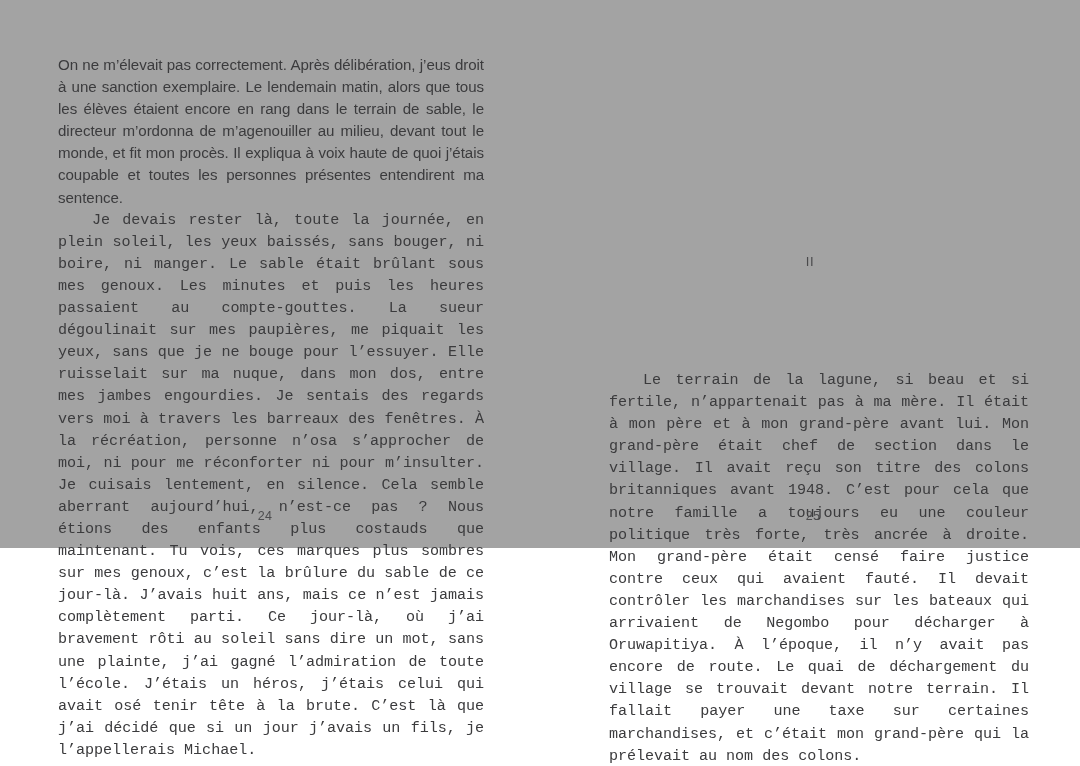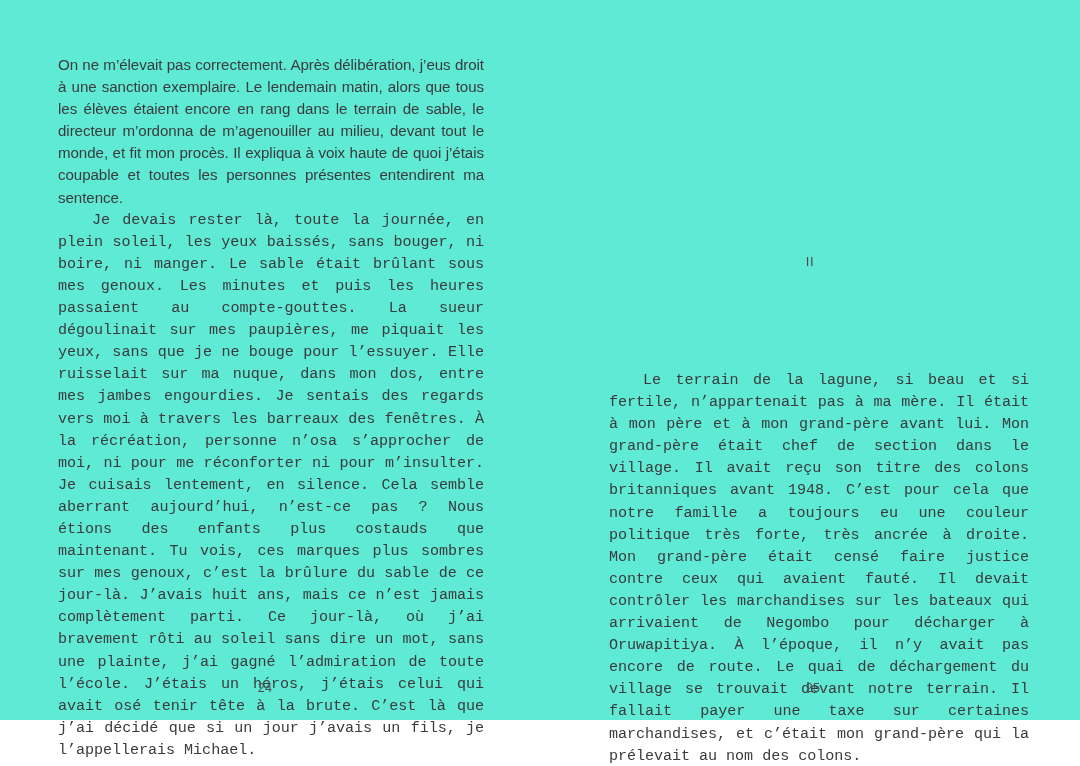--- a/index.html
+++ b/index.html
@@ -17,22 +17,22 @@
 
   .spread {
     position: absolute;
     inset: 0;
     display: flex;
   }
 
   .page {
     position: relative;
     width: 540px;
-    height: 720px;
-    background: #5eead4;
+    height: 548px;
+    background: #a3a3a3;
     box-sizing: border-box;
   }
 
   .text-block {
     position: absolute;
     color: #3b3b3d;
     font-size: 15.1px;
     line-height: 22.1px;
     text-align: justify;
     text-justify: inter-word;

